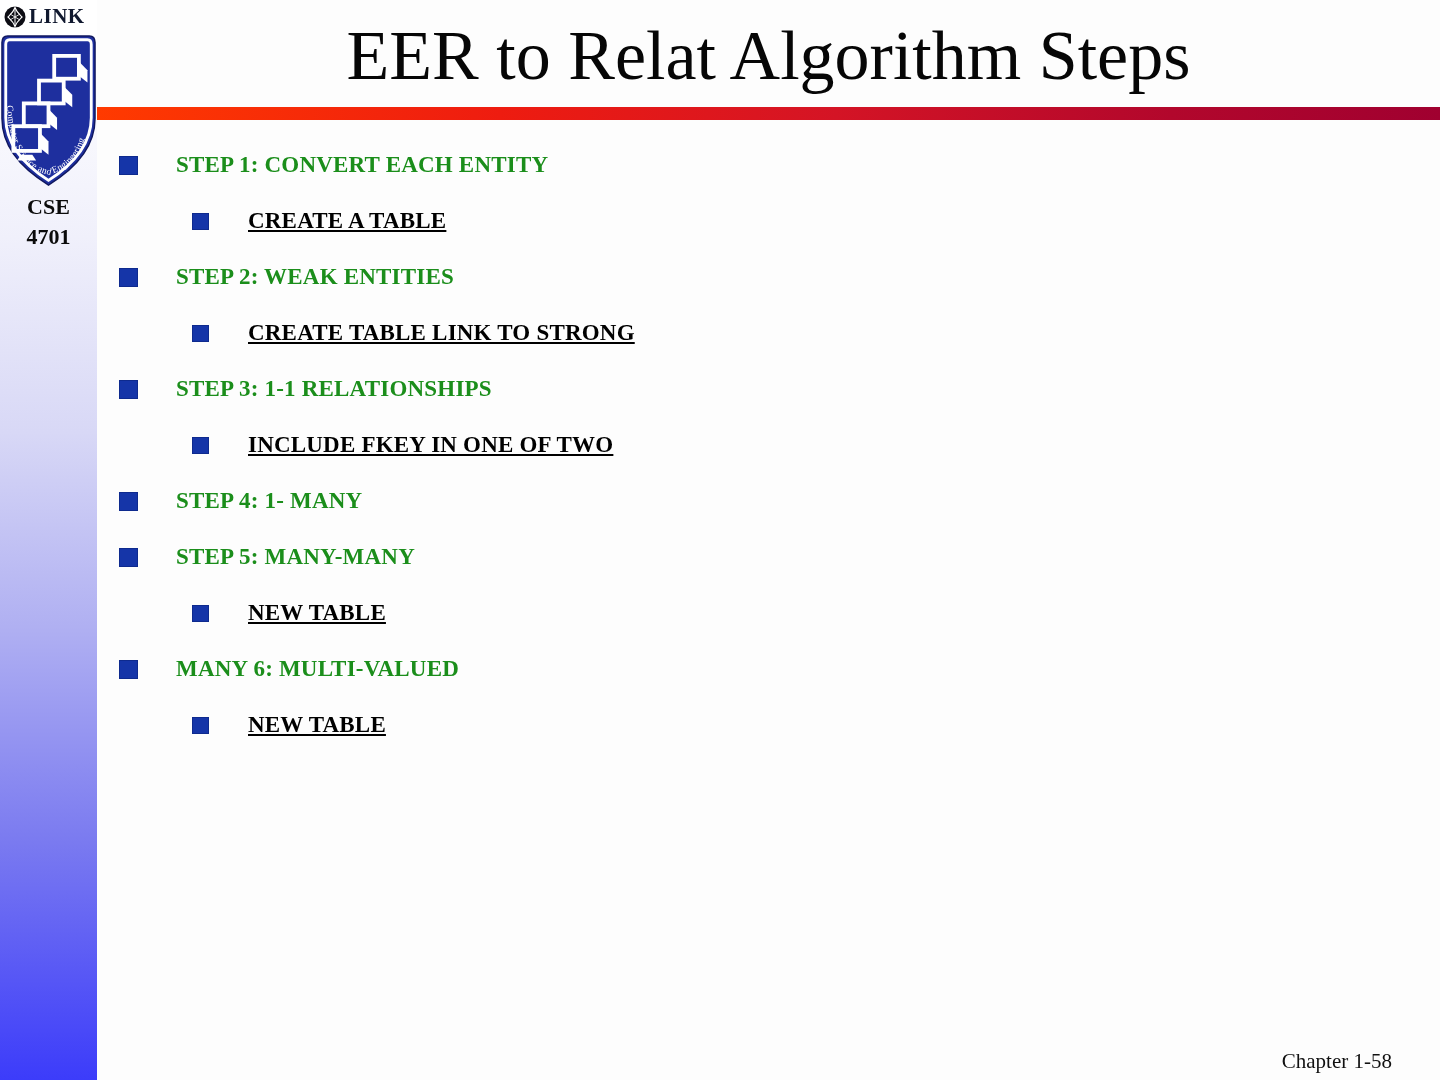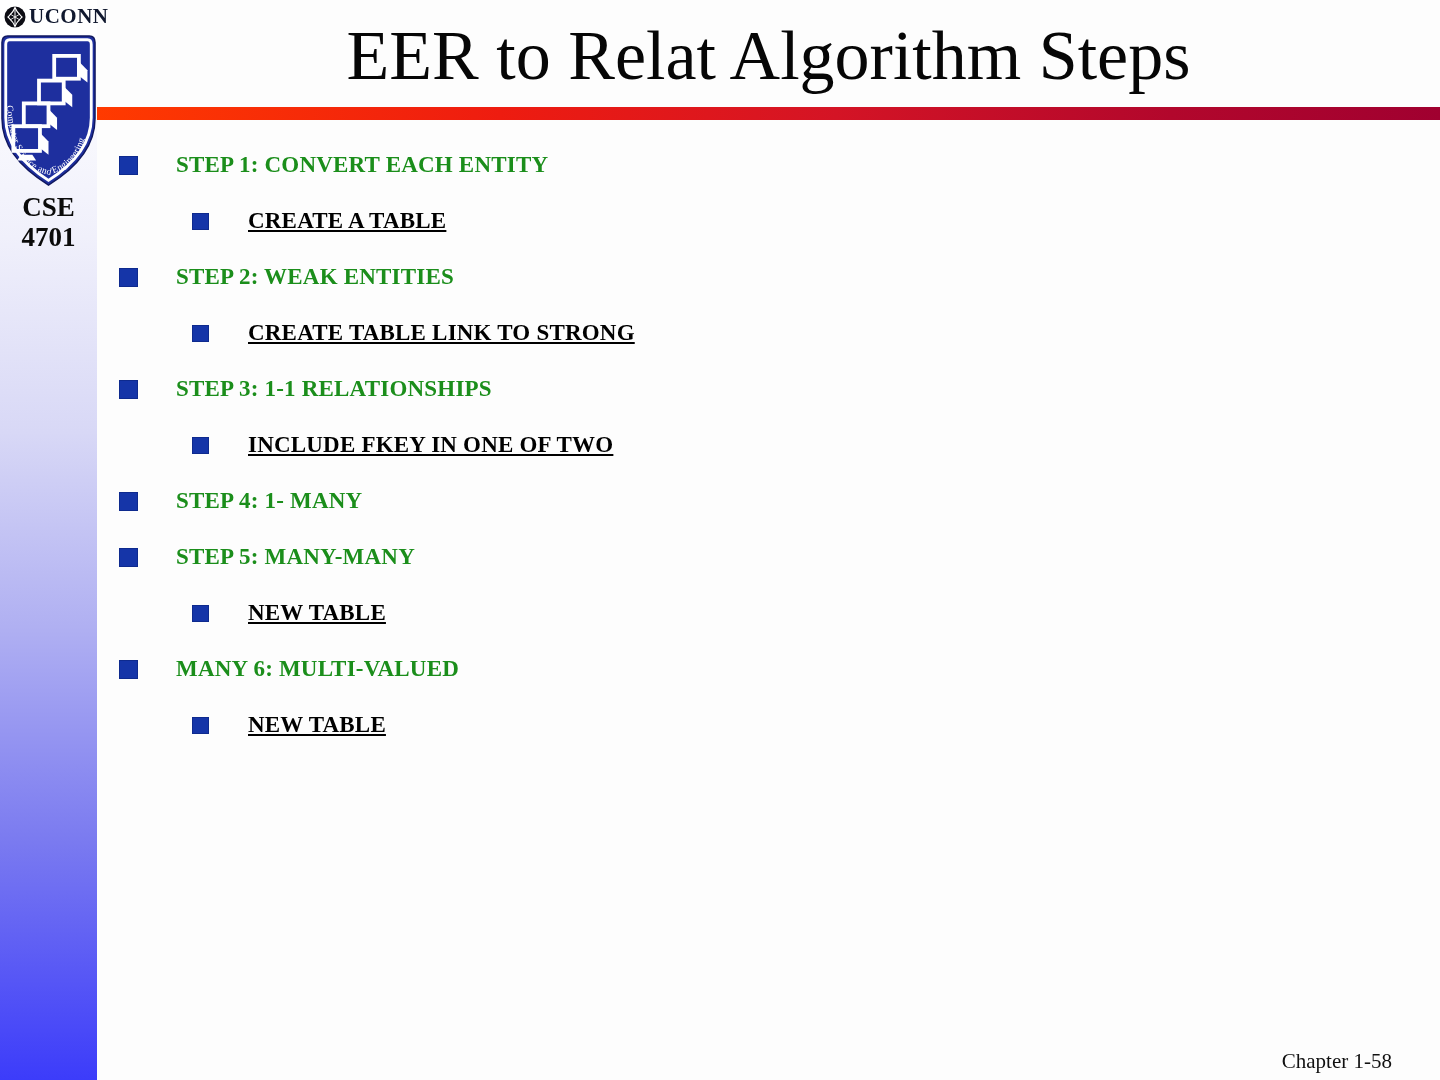--- a/index.html
+++ b/index.html
@@ -23,21 +23,21 @@
     padding-left:3px;box-sizing:border-box;
   }
   .oakleaf{width:24px;height:24px;flex:0 0 auto;}
   .uconn-text{
     font-family:"Liberation Serif",serif;
     font-weight:700;font-size:21px;color:#10182e;letter-spacing:.5px;margin-left:2px;
   }
   .shield{position:absolute;left:1px;top:35px;width:95px;height:152px;}
   .course{
     position:absolute;left:0;top:192px;width:97px;
-    text-align:center;font-weight:700;font-size:27px;line-height:30px;color:#0b0b0b;
+    text-align:center;font-weight:700;font-size:22px;line-height:30px;color:#0b0b0b;
     font-family:"Liberation Serif",serif;
   }
 
   
   .title{
     position:absolute;left:97px;right:0;top:8px;height:96px;
     margin:0;text-align:center;
     font-family:"Liberation Serif",serif;font-weight:400;
     font-size:70px;line-height:96px;color:#060606;
     white-space:nowrap;
@@ -74,21 +74,21 @@
 
   <aside class="sidebar">
     <div class="uconn-strip">
       <svg class="oakleaf" viewBox="0 0 24 24">
         <circle cx="12" cy="12" r="10.5" fill="#0d0d14"></circle>
         <path d="M12 2.5 C10.5 7 8 9 5 12 C8 15 10.5 17 12 21.5 C13.5 17 16 15 19 12 C16 9 13.5 7 12 2.5 Z" fill="none" stroke="#ffffff" stroke-width="1.1"></path>
         <line x1="12" y1="3" x2="12" y2="21" stroke="#ffffff" stroke-width="1"></line>
         <line x1="7" y1="9" x2="17" y2="15" stroke="#ffffff" stroke-width="0.8"></line>
         <line x1="7" y1="15" x2="17" y2="9" stroke="#ffffff" stroke-width="0.8"></line>
       </svg>
-      <span class="uconn-text">UCONN</span>
+      <span class="uconn-text">LINK</span>
     </div>
 
     <svg class="shield" viewBox="0 0 100 160">
       <path d="M7,1 L93,1 Q99,1 99,8 L99,88 Q99,128 50,158 Q1,128 1,88 L1,8 Q1,1 7,1 Z" fill="#1e2f9e" stroke="#10175e" stroke-width="1.5"></path>
       <path d="M9,5 L91,5 Q95,5 95,10 L95,87 Q95,124 50,153 Q5,124 5,87 L5,10 Q5,5 9,5 Z" fill="none" stroke="#ffffff" stroke-width="3"></path>
 
       <g stroke="#ffffff" stroke-width="4" fill="none">
         <g transform="translate(56,22)">
           <rect x="0" y="0" width="26" height="24"></rect>
           <path d="M26,6 l9,9 v13 l-9,-7 z" fill="#ffffff" stroke="none"></path>

